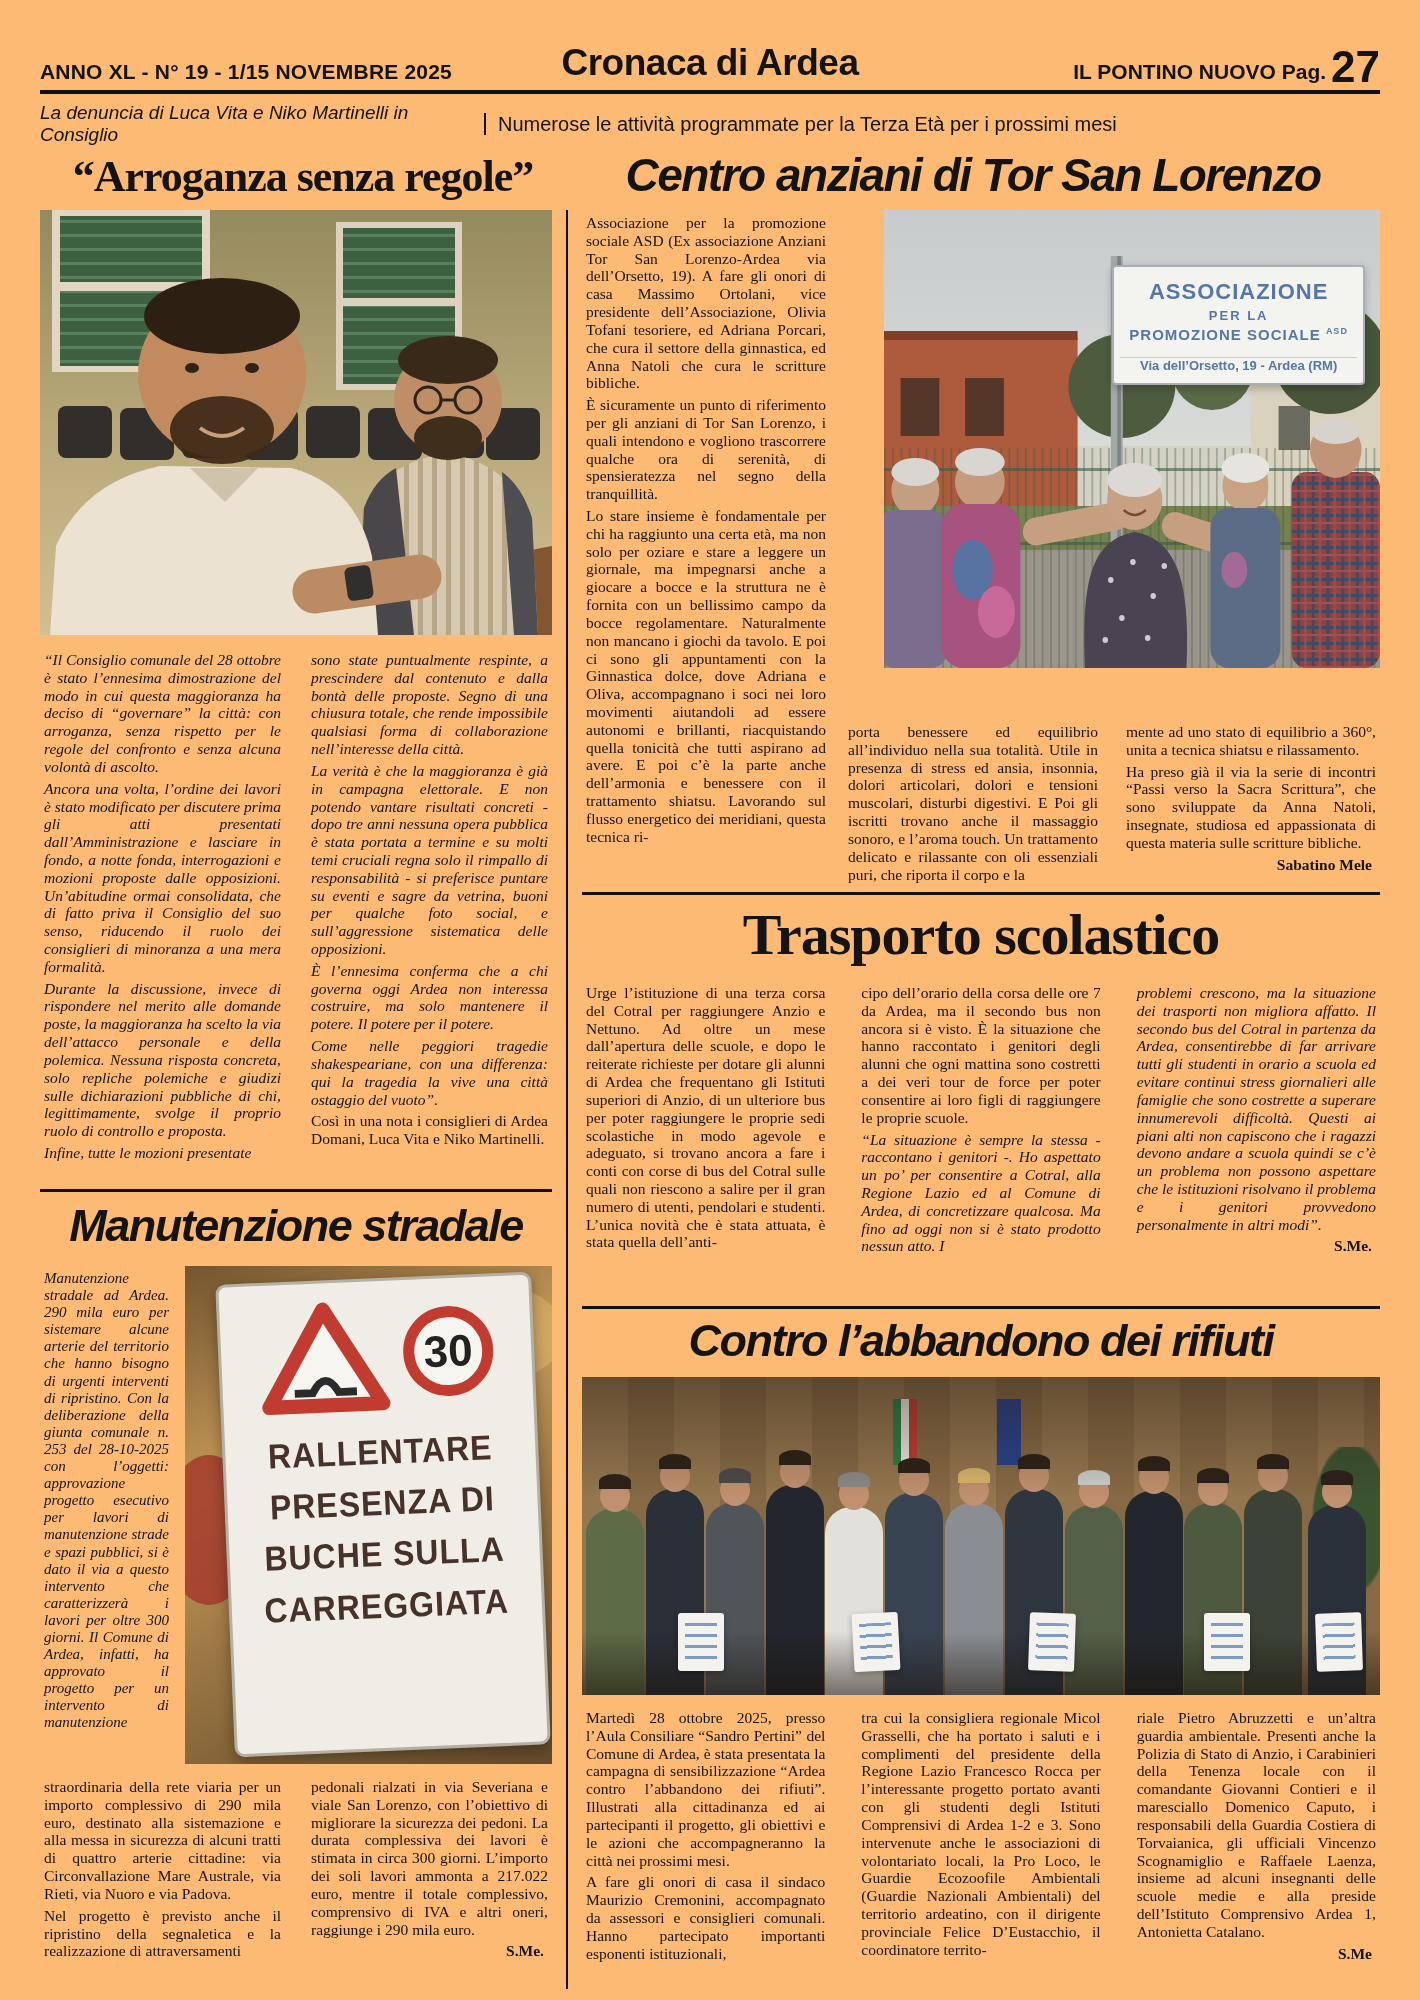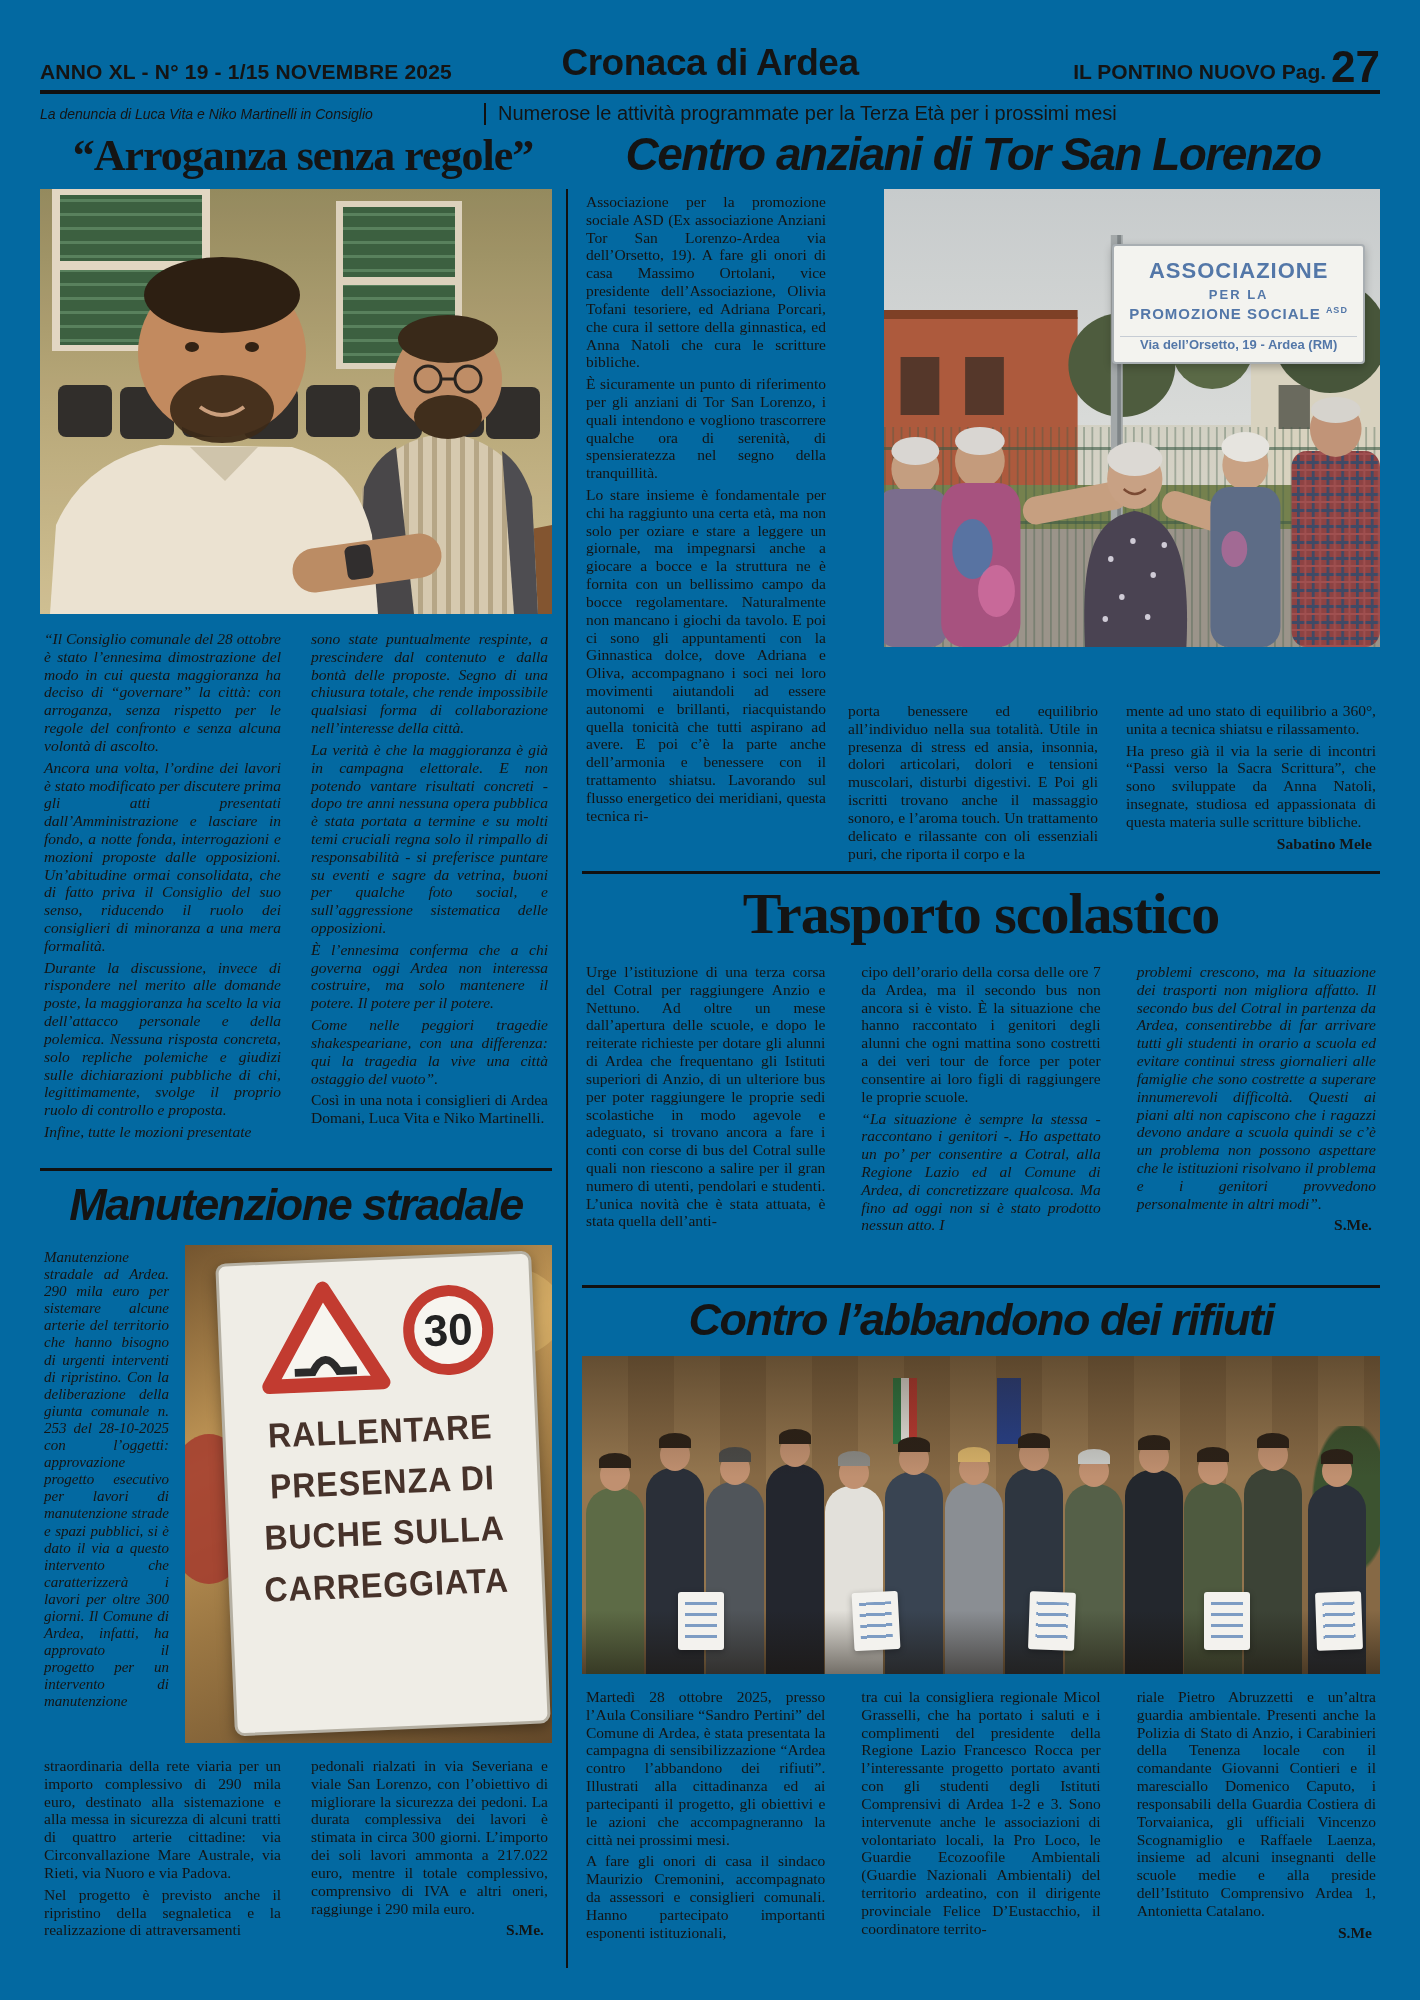--- a/index.html
+++ b/index.html
@@ -1,27 +1,27 @@
 <!DOCTYPE html>
 <html lang="it"><head>
 <meta charset="utf-8">
 <style>
   html,body{margin:0;padding:0;background:#9a9a9a;}
-  .page{position:relative;width:1420px;height:2000px;background:#0369a1;box-sizing:border-box;
+  .page{position:relative;width:1420px;height:2000px;background:#fdba74;box-sizing:border-box;
         padding:42px 40px 28px;overflow:hidden;color:#141414;font-family:"Liberation Serif",serif;}
   
   .hdr{display:flex;align-items:flex-end;border-bottom:4px solid #111;padding-bottom:6px;
        font-family:"Liberation Sans",sans-serif;}
   .hdr-left{flex:1;font-size:21px;font-weight:600;letter-spacing:.2px;}
   .hdr-center{flex:0 0 auto;font-size:37px;font-weight:800;letter-spacing:-.5px;}
   .hdr-right{flex:1;text-align:right;font-size:21px;font-weight:600;display:flex;justify-content:flex-end;align-items:flex-end;gap:5px;}
   .pagenum{font-size:44px;font-weight:800;line-height:.8;}
   
   .kickrow{display:flex;align-items:center;gap:12px;margin-top:8px;font-family:"Liberation Sans",sans-serif;}
-  .kick1{flex:0 0 432px;font-style:italic;font-size:14px;}
+  .kick1{flex:0 0 432px;font-style:italic;font-size:19px;}
   .kickdiv{width:2px;height:22px;background:#111;}
   .kick2{flex:1;font-size:20px;}
   
   .headrow{display:flex;align-items:baseline;}
   .head1{flex:0 0 526px;margin:2px 0 4px;text-align:center;font-family:"Liberation Serif",serif;
          font-size:44px;font-weight:bold;letter-spacing:-1px;}
   .head2{flex:1;margin:2px 0 4px;text-align:center;font-family:"Liberation Sans",sans-serif;
          font-style:italic;font-weight:bold;font-size:46px;letter-spacing:-1.5px;white-space:nowrap;}
   
   .mainrow{display:flex;margin-top:4px;}

